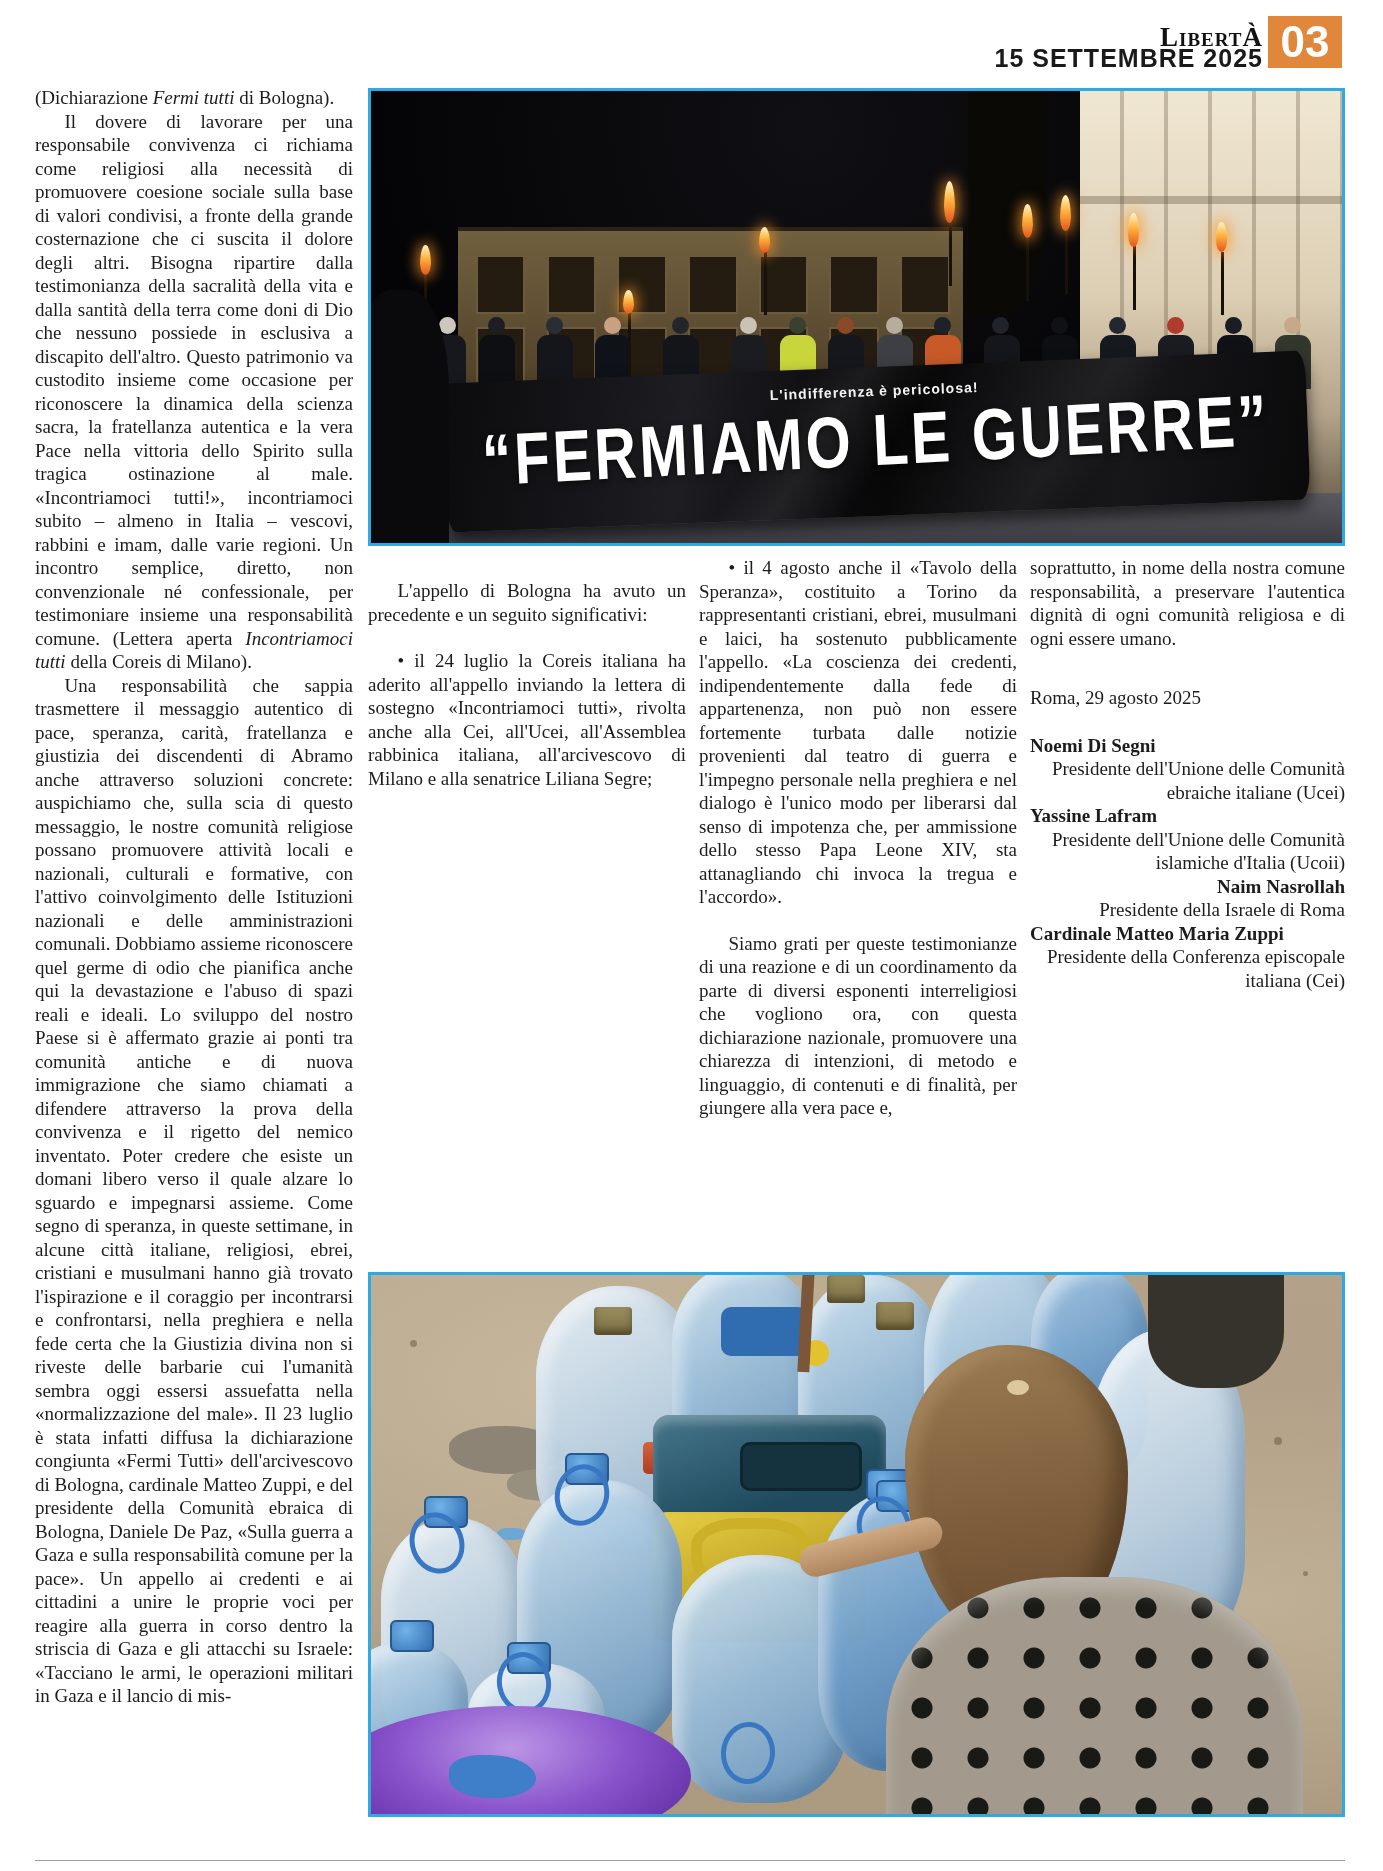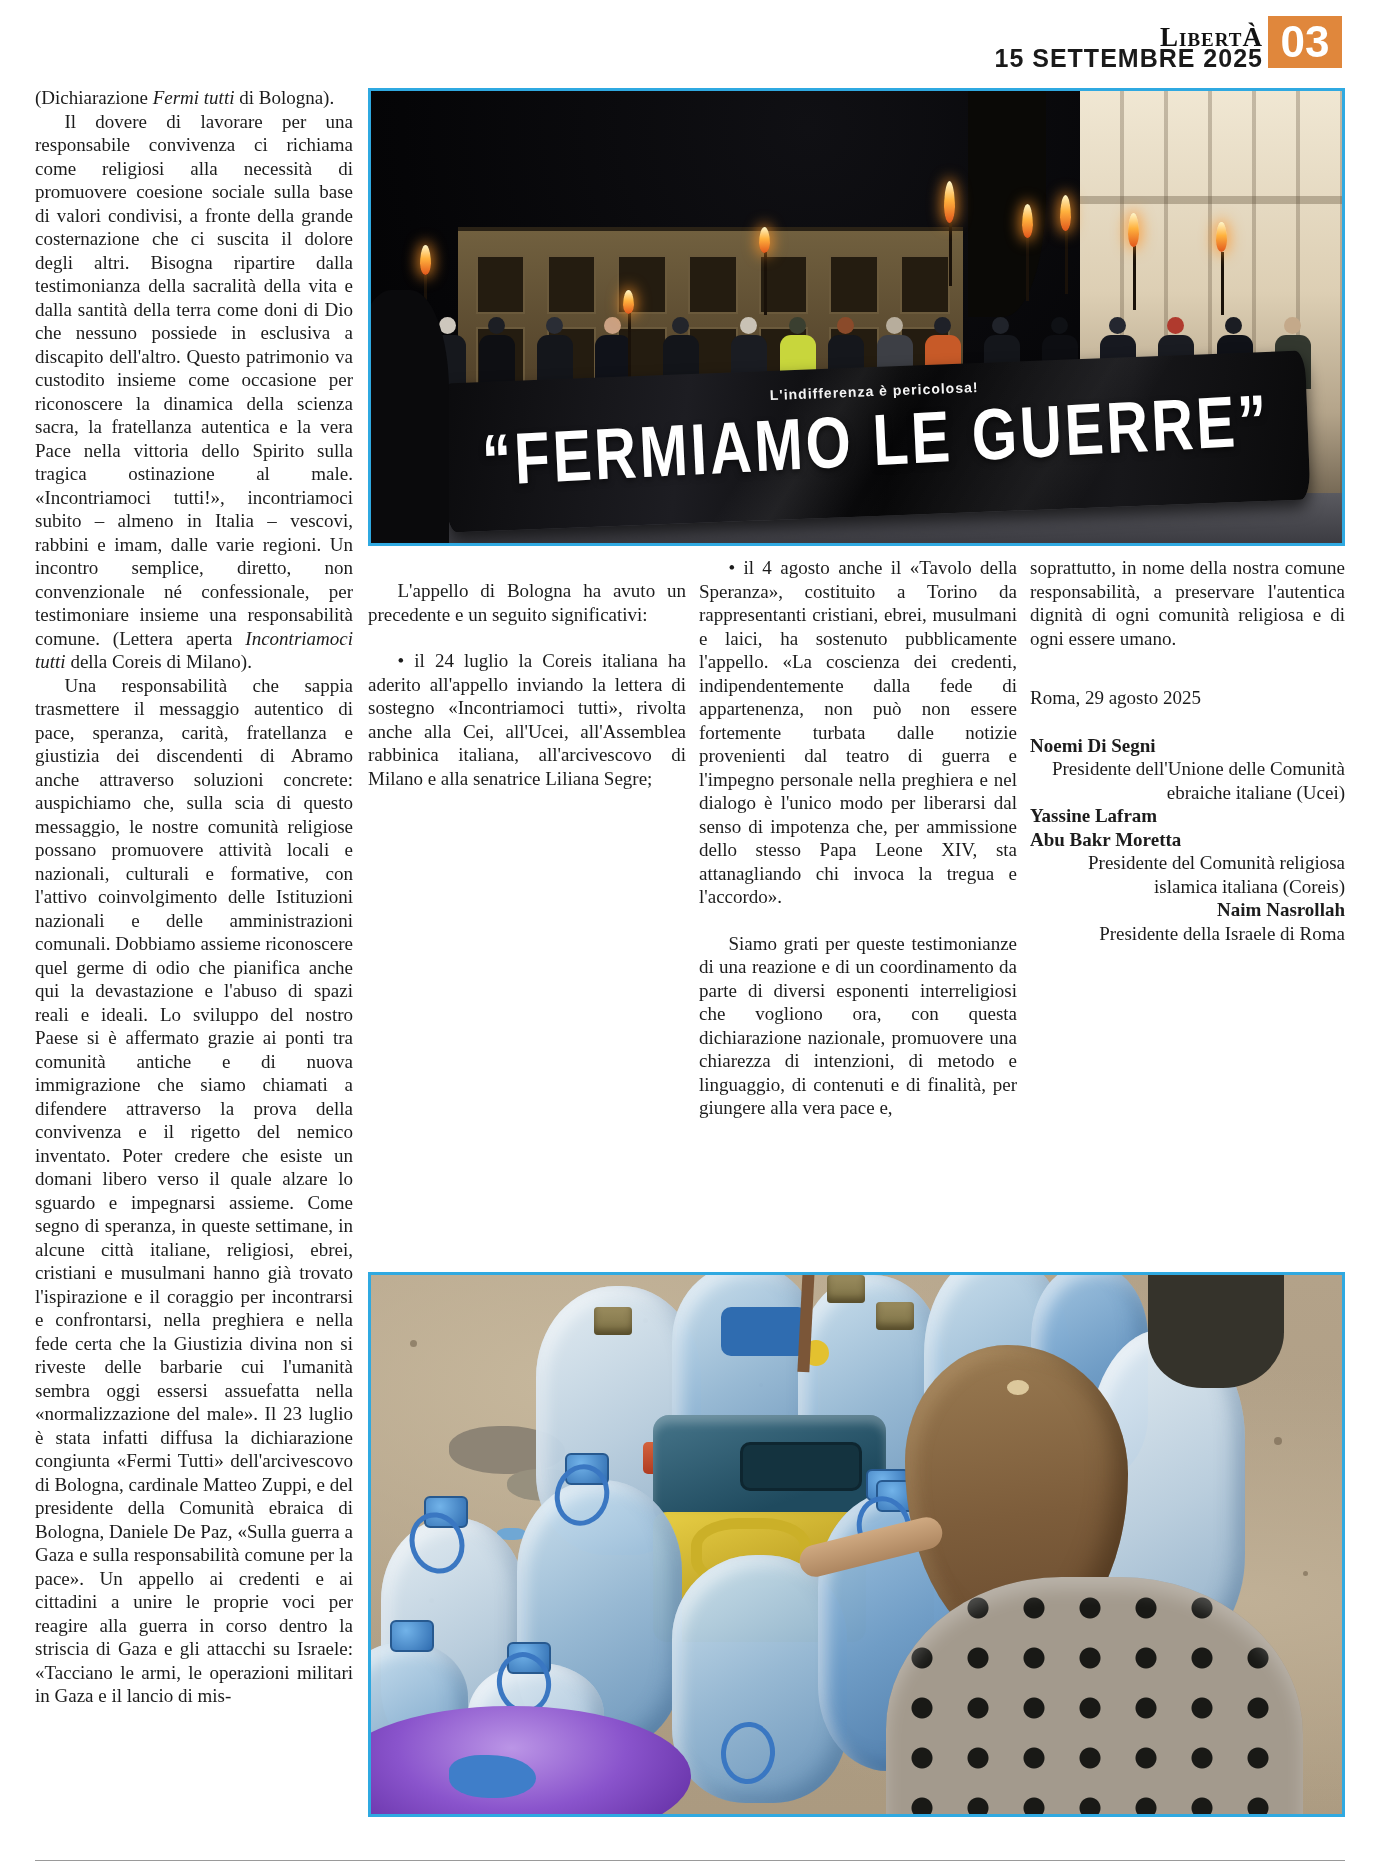--- a/index.html
+++ b/index.html
@@ -210,28 +210,29 @@
 <div class="col" id="colC">
   <p class="para">soprattutto, in nome della nostra comune responsabilità, a preservare l'autentica dignità di ogni comunità religiosa e di ogni essere umano.</p>
   <p class="para dateline">Roma, 29 agosto 2025</p>
   <div class="sigs">
     <div class="sig">
       <div class="sig-name">Noemi Di Segni</div>
       <div class="sig-role">Presidente dell'Unione delle Comunità ebraiche italiane (Ucei)</div>
     </div>
     <div class="sig">
       <div class="sig-name">Yassine Lafram</div>
-    </div>
-    <div class="sig">
-      <div class="sig-name">Abu Bakr Moretta</div>
-      <div class="sig-role">Presidente del Comunità religiosa islamica italiana (Coreis)</div>
+      <div class="sig-role">Presidente dell'Unione delle Comunità islamiche d'Italia (Ucoii)</div>
     </div>
     <div class="sig">
       <div class="sig-name right">Naim Nasrollah</div>
       <div class="sig-role">Presidente della Israele di Roma</div>
+    </div>
+    <div class="sig">
+      <div class="sig-name">Cardinale Matteo Maria Zuppi</div>
+      <div class="sig-role">Presidente della Conferenza episcopale italiana (Cei)</div>
     </div>
   </div>
 </div>
 
 <div class="photo" id="photo-bottom" style="border-color: rgb(47, 169, 225);">
   <div id="sand">
       <div class="trash" style="position: absolute; left: 8%; top: 28%; width: 12%; height: 9%; background: rgb(141, 132, 117);"></div>
       <div class="trash" style="position: absolute; left: 14%; top: 36%; width: 8%; height: 6%; background: rgb(151, 144, 126);"></div>
       <div style="position: absolute; left: 13%; top: 47%; width: 3%; height: 2.2%; background: rgb(111, 167, 212); border-radius: 40%;"></div>
       <div class="speck" style="position: absolute; left: 4%; top: 12%; width: 7px; height: 7px; background: rgba(90, 75, 55, 0.45);"></div>

